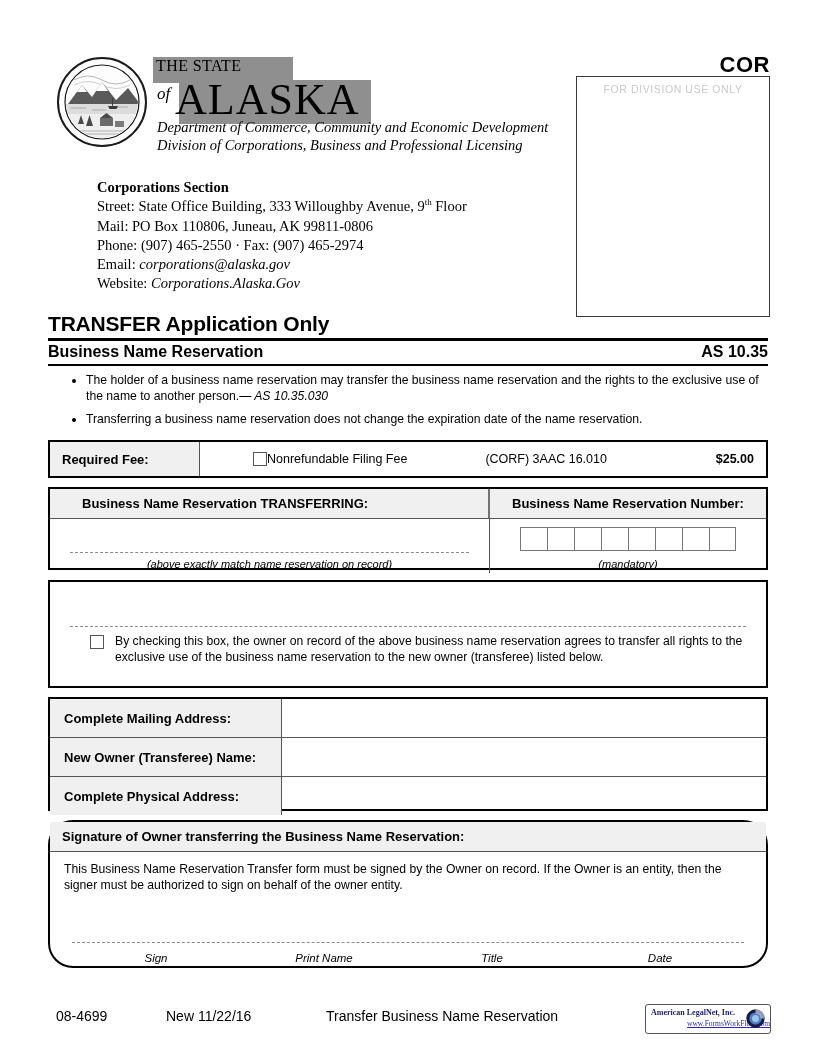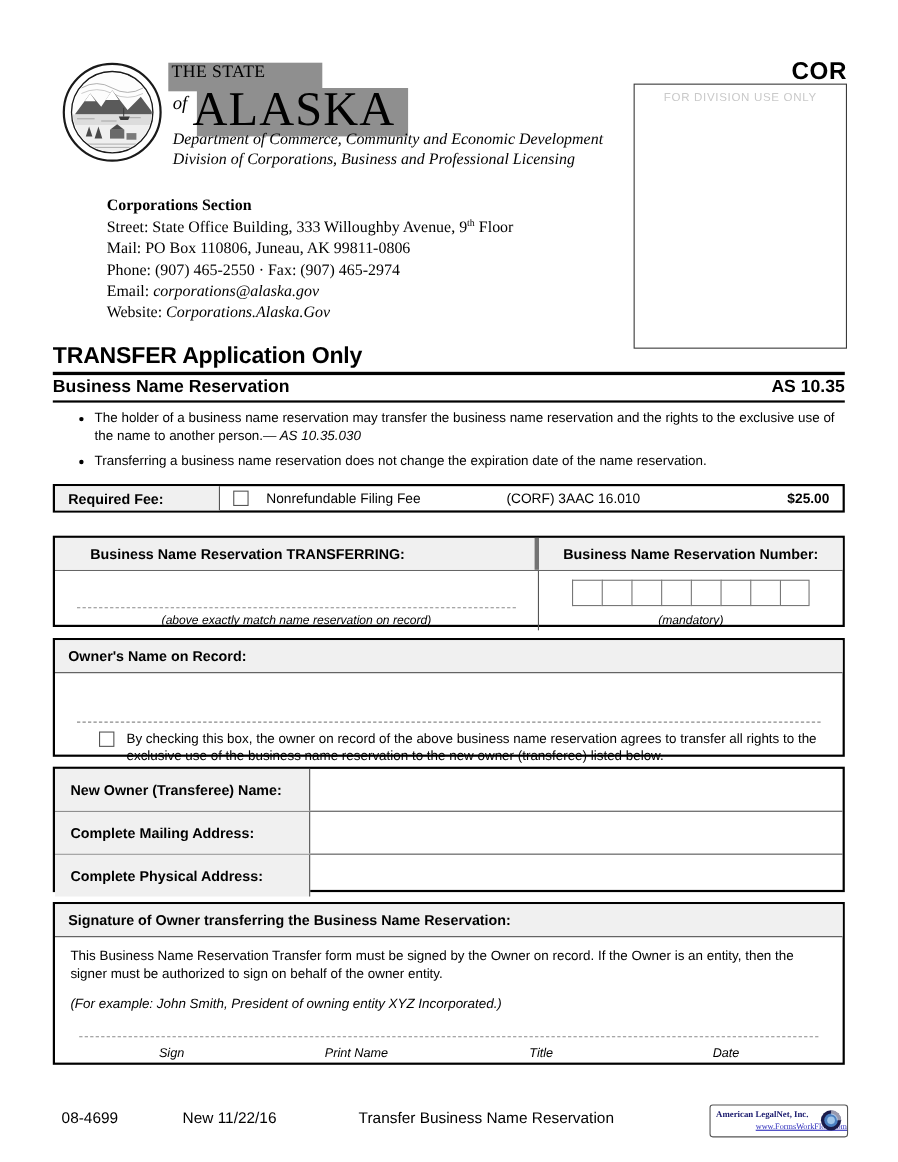--- a/index.html
+++ b/index.html
@@ -173,21 +173,21 @@
   }
   .hdr-cell {
     background: #f0f0f0;
     font-size: 13px;
     font-weight: bold;
     padding: 7px 12px;
     box-sizing: border-box;
   }
 
   
-  .fee-blk { top: 440px; height: 26px; display: flex; }
+  .fee-blk { top: 440px; height: 38px; display: flex; gap: 41px; }
   .fee-left {
     width: 150px;
     background: #f0f0f0;
     border-right: 1px solid #555;
     display: flex; align-items: center;
     padding-left: 12px;
     font-size: 13px; font-weight: bold;
     box-sizing: border-box;
   }
   .fee-right {
@@ -197,28 +197,28 @@
     box-sizing: border-box;
     font-size: 12.5px;
   }
   .cbox {
     width: 12px; height: 12px;
     border: 1px solid #555;
     background: #fff;
     display: inline-block;
     flex: none;
   }
-  .fee-name { margin-left: 16px; }
+  .fee-name { }
   .fee-code { margin-left: 78px; }
   .fee-amt { margin-left: auto; font-weight: bold; font-size: 12.5px; }
 
   
   .xfer-blk { top: 487px; height: 83px; }
   .xfer-hdr { display: flex; border-bottom: 1px solid #555; }
-  .xfer-hdr .h1 { flex: 1; border-right: 4px solid #737373; padding-left: 32px; }
+  .xfer-hdr .h1 { flex: 1; border-right: 2px solid #737373; padding-left: 32px; }
   .xfer-hdr .h2 { width: 276px; text-align: center; }
   .xfer-body { display: flex; height: 54px; }
   .xfer-body .b1 {
     flex: 1; border-right: 1px solid #555;
     position: relative;
   }
   .xfer-body .b2 { width: 276px; position: relative; }
   .dash-line {
     position: absolute;
     left: 20px; right: 20px; bottom: 20px;
@@ -279,21 +279,21 @@
     background: #f0f0f0;
     border-right: 1px solid #555;
     display: flex; align-items: center;
     padding-left: 14px;
     font-size: 13px; font-weight: bold;
     box-sizing: border-box;
   }
   .no-val { flex: 1; }
 
   
-  .sig-blk { top: 820px; height: 148px; }
+  .sig-blk { top: 820px; height: 148px; border-radius: 25px; }
   .sig-hdr { border-bottom: 1px solid #555; }
   .sig-body { position: relative; height: 115px; padding: 9px 14px 0 14px; box-sizing: border-box; }
   .sig-p { font-size: 12.2px; line-height: 1.32; }
   .sig-ex { font-size: 12.2px; font-style: italic; margin-top: 12px; }
   .sig-line {
     position: absolute;
     left: 22px; right: 22px; bottom: 24px;
     border-top: 1px dashed #8a8a8a;
   }
   .sig-labels {
@@ -471,50 +471,48 @@
           <div class="nb"></div>
           <div class="nb"></div>
           <div class="nb"></div>
         </div>
         <div class="hint">(mandatory)</div>
       </div>
     </div>
   </div>
 
   <div class="blk owner-blk">
-    <div class="hdr-cell owner-hdr">Owner's Name on Record:</div>
     <div class="owner-body">
       <div class="owner-dash"></div>
       <div class="owner-check">
         <span class="cbox"></span>
         <span class="txt">By checking this box, the owner on record of the above business name reservation agrees to transfer all rights to the exclusive use of the business name reservation to the new owner (transferee) listed below.</span>
       </div>
     </div>
   </div>
 
   <div class="blk newowner-blk">
     <div class="no-row">
+      <div class="no-lbl">Complete Mailing Address:</div>
+      <div class="no-val"></div>
+    </div>
+    <div class="no-row">
       <div class="no-lbl">New Owner (Transferee) Name:</div>
-      <div class="no-val"></div>
-    </div>
-    <div class="no-row">
-      <div class="no-lbl">Complete Mailing Address:</div>
       <div class="no-val"></div>
     </div>
     <div class="no-row">
       <div class="no-lbl">Complete Physical Address:</div>
       <div class="no-val"></div>
     </div>
   </div>
 
   <div class="blk sig-blk">
     <div class="hdr-cell sig-hdr">Signature of Owner transferring the Business Name Reservation:</div>
     <div class="sig-body">
       <div class="sig-p">This Business Name Reservation Transfer form must be signed by the Owner on record. If the Owner is an entity, then the signer must be authorized to sign on behalf of the owner entity.</div>
-      <div class="sig-ex">(For example: John Smith, President of owning entity XYZ Incorporated.)</div>
       <div class="sig-line"></div>
       <div class="sig-labels">
         <span>Sign</span>
         <span>Print Name</span>
         <span>Title</span>
         <span>Date</span>
       </div>
     </div>
   </div>
 

